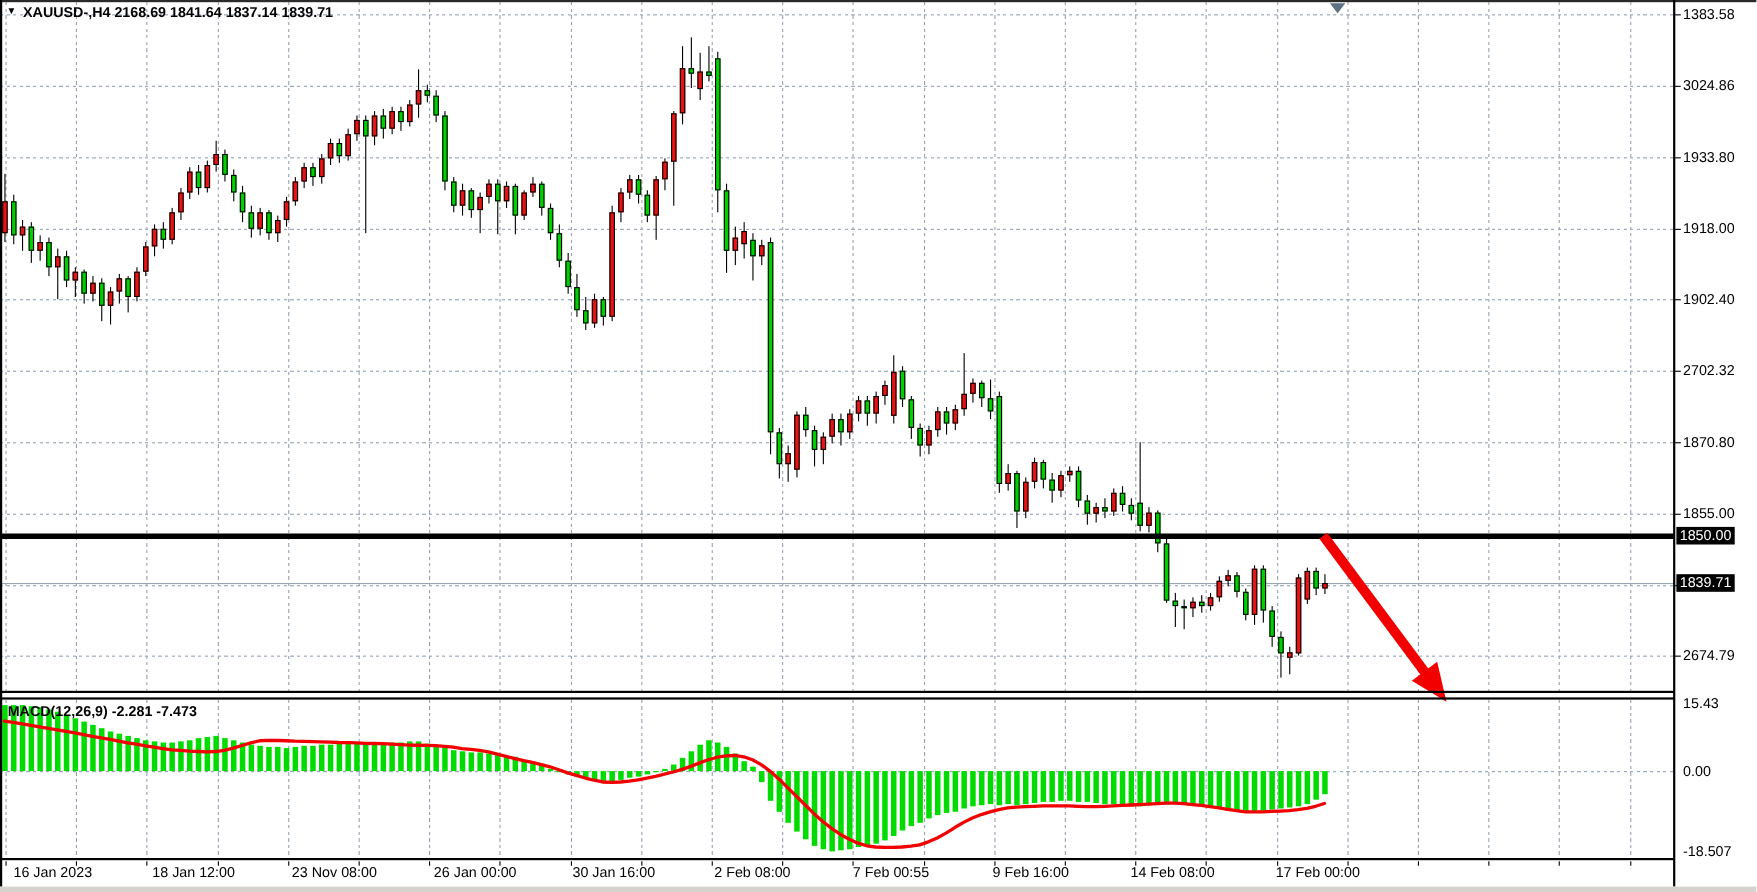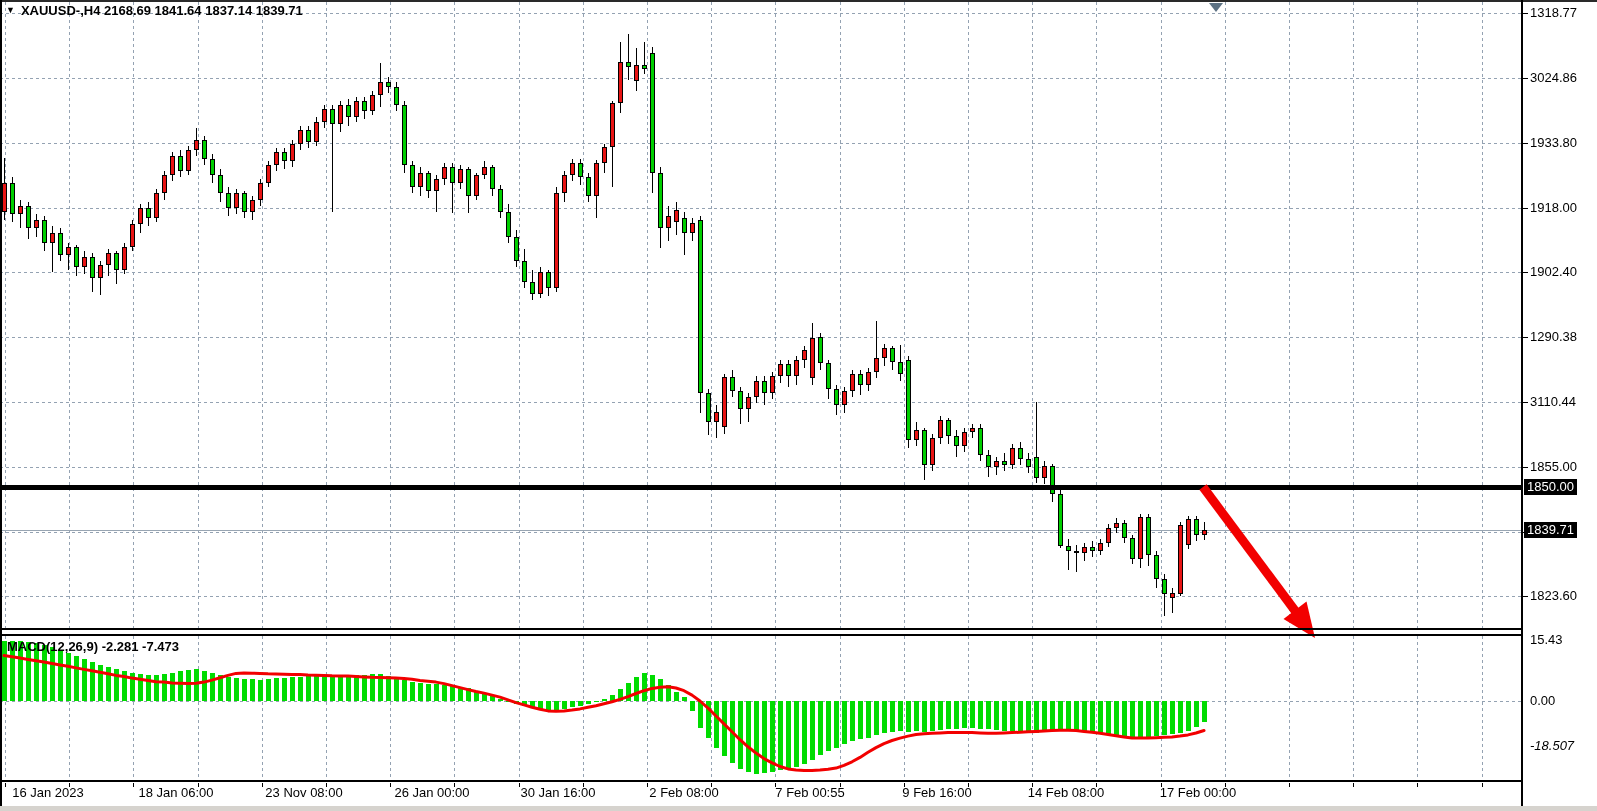--- a/index.html
+++ b/index.html
@@ -580,36 +580,36 @@
       <div class="abs mbar" style="left: 1186px; top: 701px; width: 5px; height: 29.982px; background: rgb(0, 220, 0);"></div>
       <div class="abs mbar" style="left: 1194px; top: 701px; width: 5px; height: 25.6425px; background: rgb(0, 220, 0);"></div>
       <div class="abs mbar" style="left: 1202px; top: 701px; width: 5px; height: 21.4292px; background: rgb(0, 220, 0);"></div>
       <svg width="1597" height="811">
         <polyline points="4,655.6 12,656.8 20,658.0 28,659.4 36,660.8 44,662.1 52,663.5 60,664.9 68,666.3 76,667.9 84,669.4 92,670.8 100,672.2 108,673.8 116,675.4 124,676.5 132,678.1 140,679.3 148,680.5 156,681.7 164,682.1 172,682.9 180,683.2 188,683.6 196,683.2 204,682.1 212,680.1 220,677.7 228,675.4 236,673.4 244,673.0 252,673.2 260,673.4 268,673.8 276,674.0 284,674.2 292,674.4 300,674.6 308,675.0 316,675.2 324,675.4 332,675.8 340,675.9 348,676.1 356,676.5 364,676.9 372,677.3 380,677.5 388,677.7 396,677.9 404,678.5 412,679.3 420,680.5 428,681.3 436,682.1 444,683.6 452,685.6 460,687.6 468,689.6 476,691.5 484,693.1 492,695.1 500,697.1 508,699.8 516,702.6 524,704.9 532,707.3 540,709.3 548,710.9 556,711.3 564,710.9 572,710.1 580,708.9 588,707.3 596,705.7 604,703.8 612,701.8 620,699.4 628,696.7 636,693.5 644,690.7 652,688.4 660,687.2 668,686.8 676,688.0 684,690.7 692,695.1 700,701.0 708,708.1 716,716.0 724,723.9 732,731.8 740,739.7 748,746.8 756,753.1 764,758.6 772,762.9 780,766.5 788,768.9 796,770.0 804,770.4 812,770.4 820,770.0 828,769.2 836,768.1 844,765.3 852,761.8 860,757.4 868,752.3 876,747.6 884,743.6 892,740.5 900,738.1 908,736.1 916,734.5 924,733.7 932,733.3 940,733.0 948,732.6 956,732.6 964,732.6 972,732.6 980,733.0 988,733.3 996,733.3 1004,733.0 1012,732.6 1020,732.2 1028,731.8 1036,731.4 1044,731.0 1052,730.6 1060,730.2 1068,730.2 1076,730.6 1084,731.4 1092,732.2 1100,733.3 1108,734.5 1116,735.7 1124,736.9 1132,738.1 1140,738.1 1148,738.1 1156,737.7 1164,737.3 1172,736.9 1180,736.1 1188,734.9 1196,733.0 1204,730.5" fill="none" stroke="#f20000" stroke-width="3" stroke-linejoin="round" stroke-linecap="round"></polyline>
         <g>
           <line x1="1203" y1="487" x2="1296" y2="612" stroke="#f20000" stroke-width="9"></line>
           <polygon points="1315,638 1283.5,618.9 1306.5,601.5" fill="#f20000"></polygon>
         </g>
       </svg>
-      <div class="abs axis-label" style="left: 1530px; top: 6px;">1318.77</div>
+      <div class="abs axis-label" style="left: 1530px; top: 6px;">1383.58</div>
       <div class="abs axis-label" style="left: 1530px; top: 71px;">3024.86</div>
       <div class="abs axis-label" style="left: 1530px; top: 136px;">1933.80</div>
       <div class="abs axis-label" style="left: 1530px; top: 201px;">1918.00</div>
       <div class="abs axis-label" style="left: 1530px; top: 265px;">1902.40</div>
-      <div class="abs axis-label" style="left: 1530px; top: 330px;">1290.38</div>
-      <div class="abs axis-label" style="left: 1530px; top: 395px;">3110.44</div>
+      <div class="abs axis-label" style="left: 1530px; top: 330px;">2702.32</div>
+      <div class="abs axis-label" style="left: 1530px; top: 395px;">1870.80</div>
       <div class="abs axis-label" style="left: 1530px; top: 460px;">1855.00</div>
-      <div class="abs axis-label" style="left: 1530px; top: 589px;">1823.60</div>
+      <div class="abs axis-label" style="left: 1530px; top: 589px;">2674.79</div>
       <div class="abs badge" style="left: 1524px; top: 479px;">1850.00</div>
       <div class="abs badge" style="left: 1524px; top: 522px;">1839.71</div>
       <div class="abs axis-label" style="left: 1530px; top: 633px;">15.43</div>
       <div class="abs axis-label" style="left: 1530px; top: 694px; text-align: right;">0.00</div>
-      <div class="abs axis-label" style="left: 1530px; top: 739px; font-style: italic;">-18.507</div>
+      <div class="abs axis-label" style="left: 1530px; top: 767px;">-18.507</div>
       <div class="abs time-label" style="left: 48px; top: 786px;">16 Jan 2023</div>
-      <div class="abs time-label" style="left: 176px; top: 786px;">18 Jan 06:00</div>
+      <div class="abs time-label" style="left: 176px; top: 786px;">18 Jan 12:00</div>
       <div class="abs time-label" style="left: 304px; top: 786px;">23 Nov 08:00</div>
       <div class="abs time-label" style="left: 432px; top: 786px;">26 Jan 00:00</div>
       <div class="abs time-label" style="left: 558px; top: 786px;">30 Jan 16:00</div>
       <div class="abs time-label" style="left: 684px; top: 786px;">2 Feb 08:00</div>
       <div class="abs time-label" style="left: 810px; top: 786px;">7 Feb 00:55</div>
       <div class="abs time-label" style="left: 937px; top: 786px;">9 Feb 16:00</div>
       <div class="abs time-label" style="left: 1066px; top: 786px;">14 Feb 08:00</div>
       <div class="abs time-label" style="left: 1198px; top: 786px;">17 Feb 00:00</div>
     </div>
 

